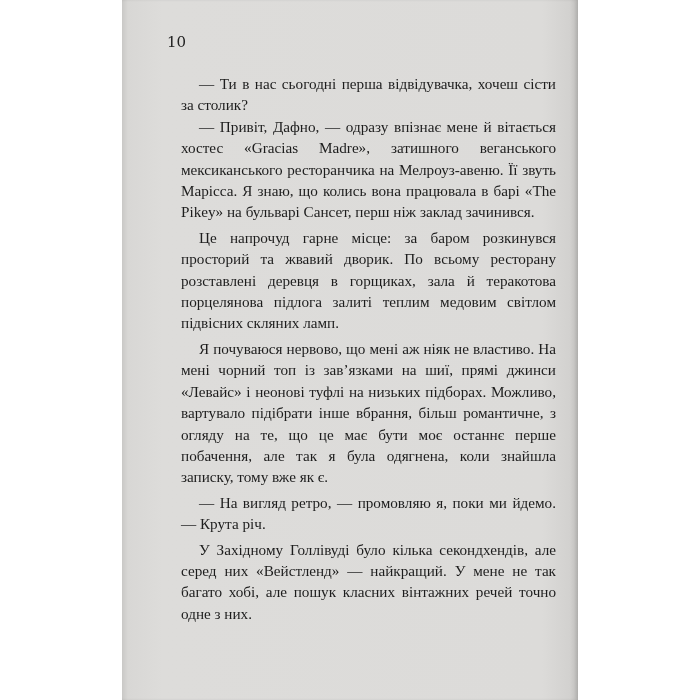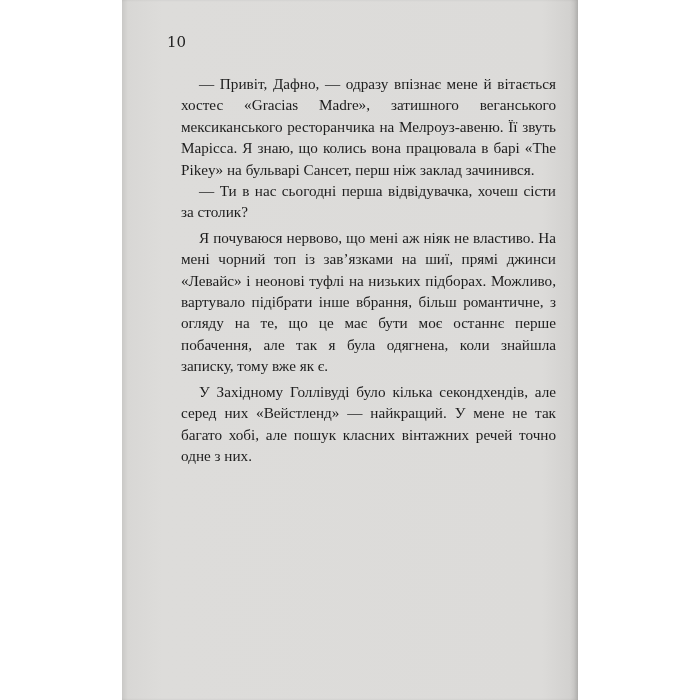--- a/index.html
+++ b/index.html
@@ -38,19 +38,21 @@
     hyphens: manual;
   }
   .para.gap { margin-top: 4px; }
 </style>
 </head>
 <body>
 
 <div class="page">
   <div class="page-number">10</div>
   <div class="text-block">
+    <p class="para">— Ти в нас сьогодні перша відвідувачка, хочеш сісти за столик?</p>
     <p class="para">— Привіт, Дафно, — одразу впізнає мене й вітається хостес «Gracias Madre», затишного веганського мексиканського ресторанчика на Мелроуз-авеню. Її звуть Марісса. Я знаю, що колись вона працювала в барі «The Pikey» на бульварі Сансет, перш ніж заклад зачинився.</p>
-    <p class="para">— Ти в нас сьогодні перша відвідувачка, хочеш сісти за столик?</p>
+    <p class="para gap">Це напрочуд гарне місце: за баром розкинувся просторий та жвавий дворик. По всьому ресторану розставлені деревця в горщиках, зала й теракотова порцелянова підлога залиті теплим медовим світлом підвісних скляних ламп.</p>
     <p class="para gap">Я почуваюся нервово, що мені аж ніяк не властиво. На мені чорний топ із зав’язками на шиї, прямі джинси «Левайс» і неонові туфлі на низьких підборах. Можливо, вартувало підібрати інше вбрання, більш романтичне, з огляду на те, що це має бути моє останнє перше побачення, але так я була одягнена, коли знайшла записку, тому вже як є.</p>
+    <p class="para gap">— На вигляд ретро, — промовляю я, поки ми йдемо. — Крута річ.</p>
     <p class="para gap">У Західному Голлівуді було кілька секондхендів, але серед них «Вейстленд» — найкращий. У мене не так багато хобі, але пошук класних вінтажних речей точно одне з них.</p>
 
   </div>
 </div>
 
 </body></html>

